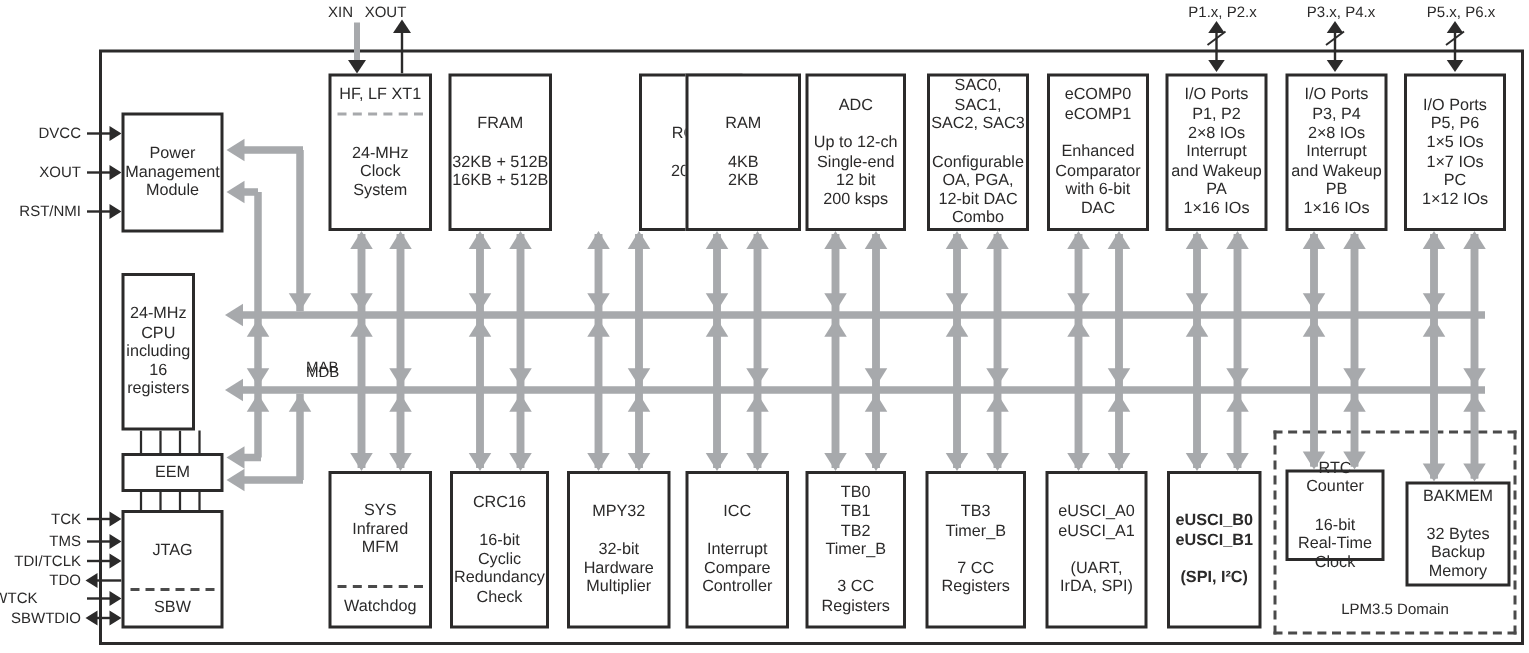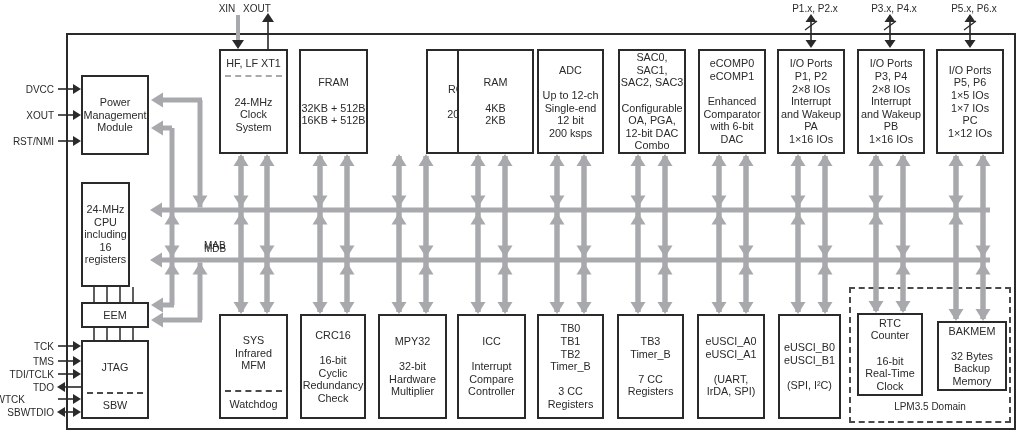--- a/index.html
+++ b/index.html
@@ -340,25 +340,25 @@
   <div class="block" style="left:617px;top:314px;width:67px;height:105px;">TB3
 Timer_B
 
 7 CC
 Registers</div>
   <div class="block" style="left:697px;top:314px;width:68px;height:105px;">eUSCI_A0
 eUSCI_A1
 
 (UART,
 IrDA, SPI)</div>
-  <div class="block" style="left:778px;top:314px;width:63px;height:105px;">eUSCI_B0
+  <div class="block" style="left:778px;top:314px;width:63px;height:105px;font-weight:bold;">eUSCI_B0
 eUSCI_B1
 
 (SPI, I²C)</div>
-  <div class="block" style="left:857px;top:313px;width:66px;height:83px;">RTC
+  <div class="block" style="left:857px;top:313px;width:66px;height:61px;">RTC
 Counter
 
 16-bit
 Real-Time
 Clock</div>
   <div class="block" style="left:937px;top:321px;width:70px;height:70px;">BAKMEM
 
 32 Bytes
 Backup
 Memory</div>

